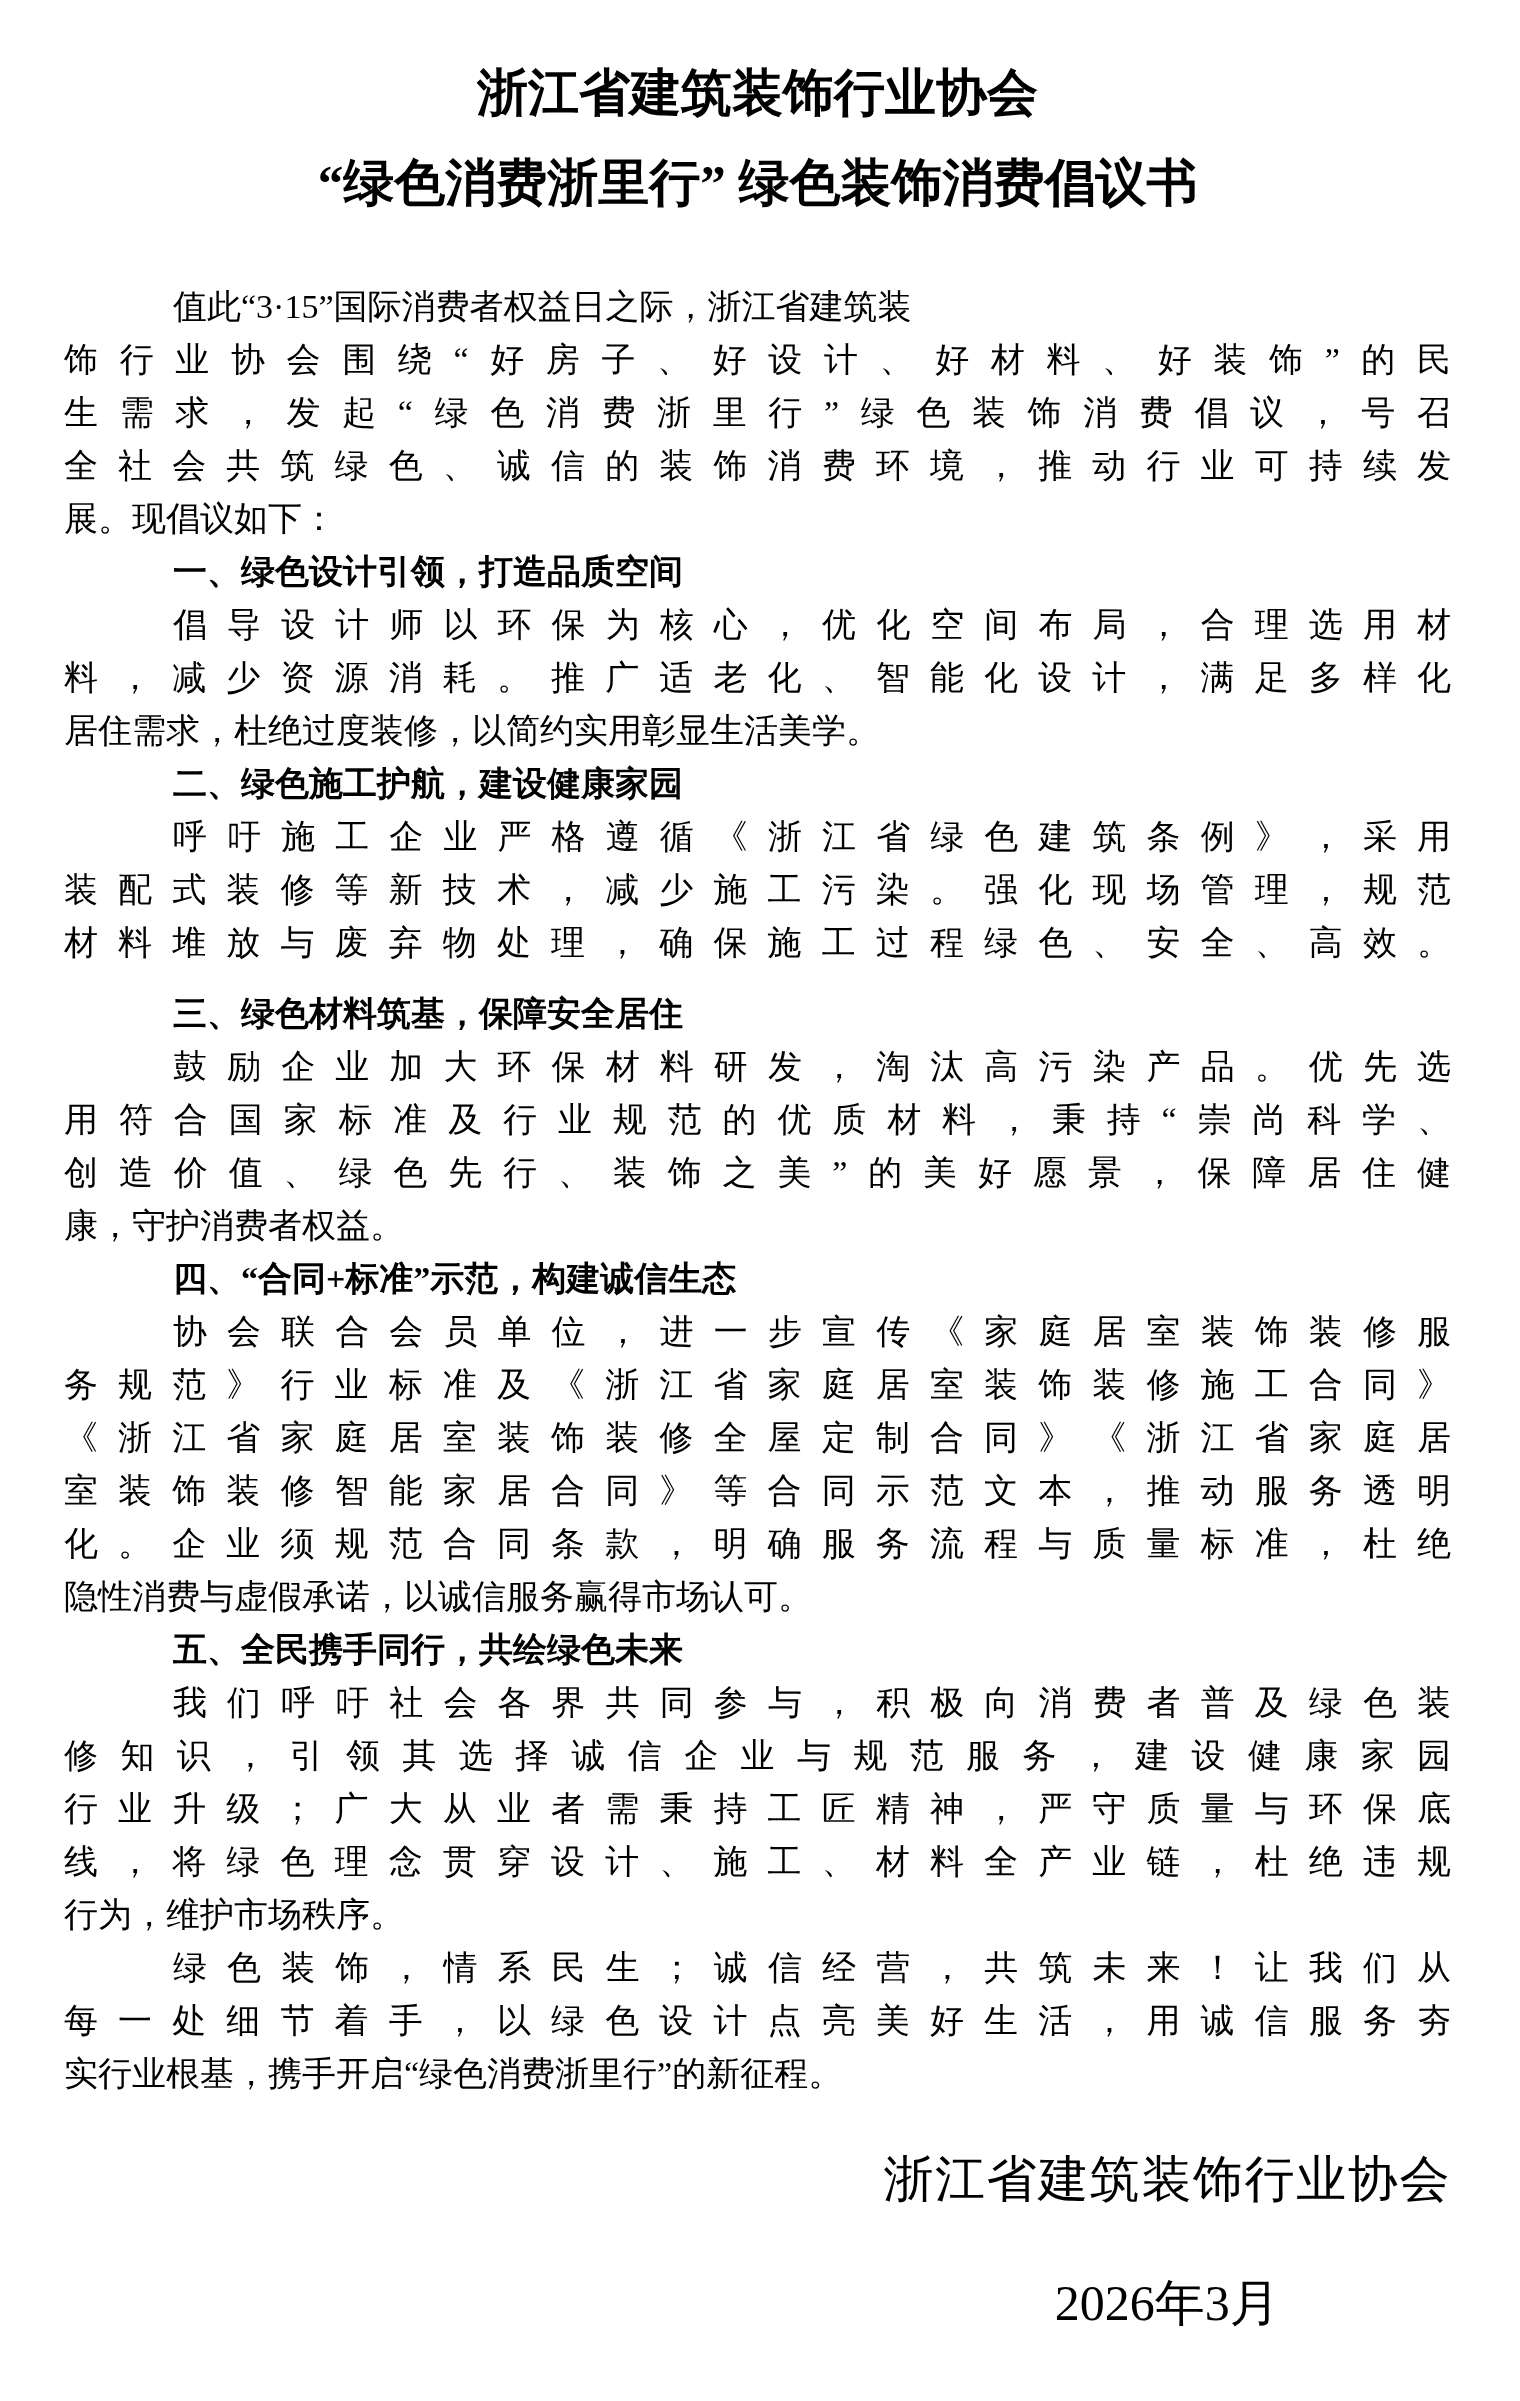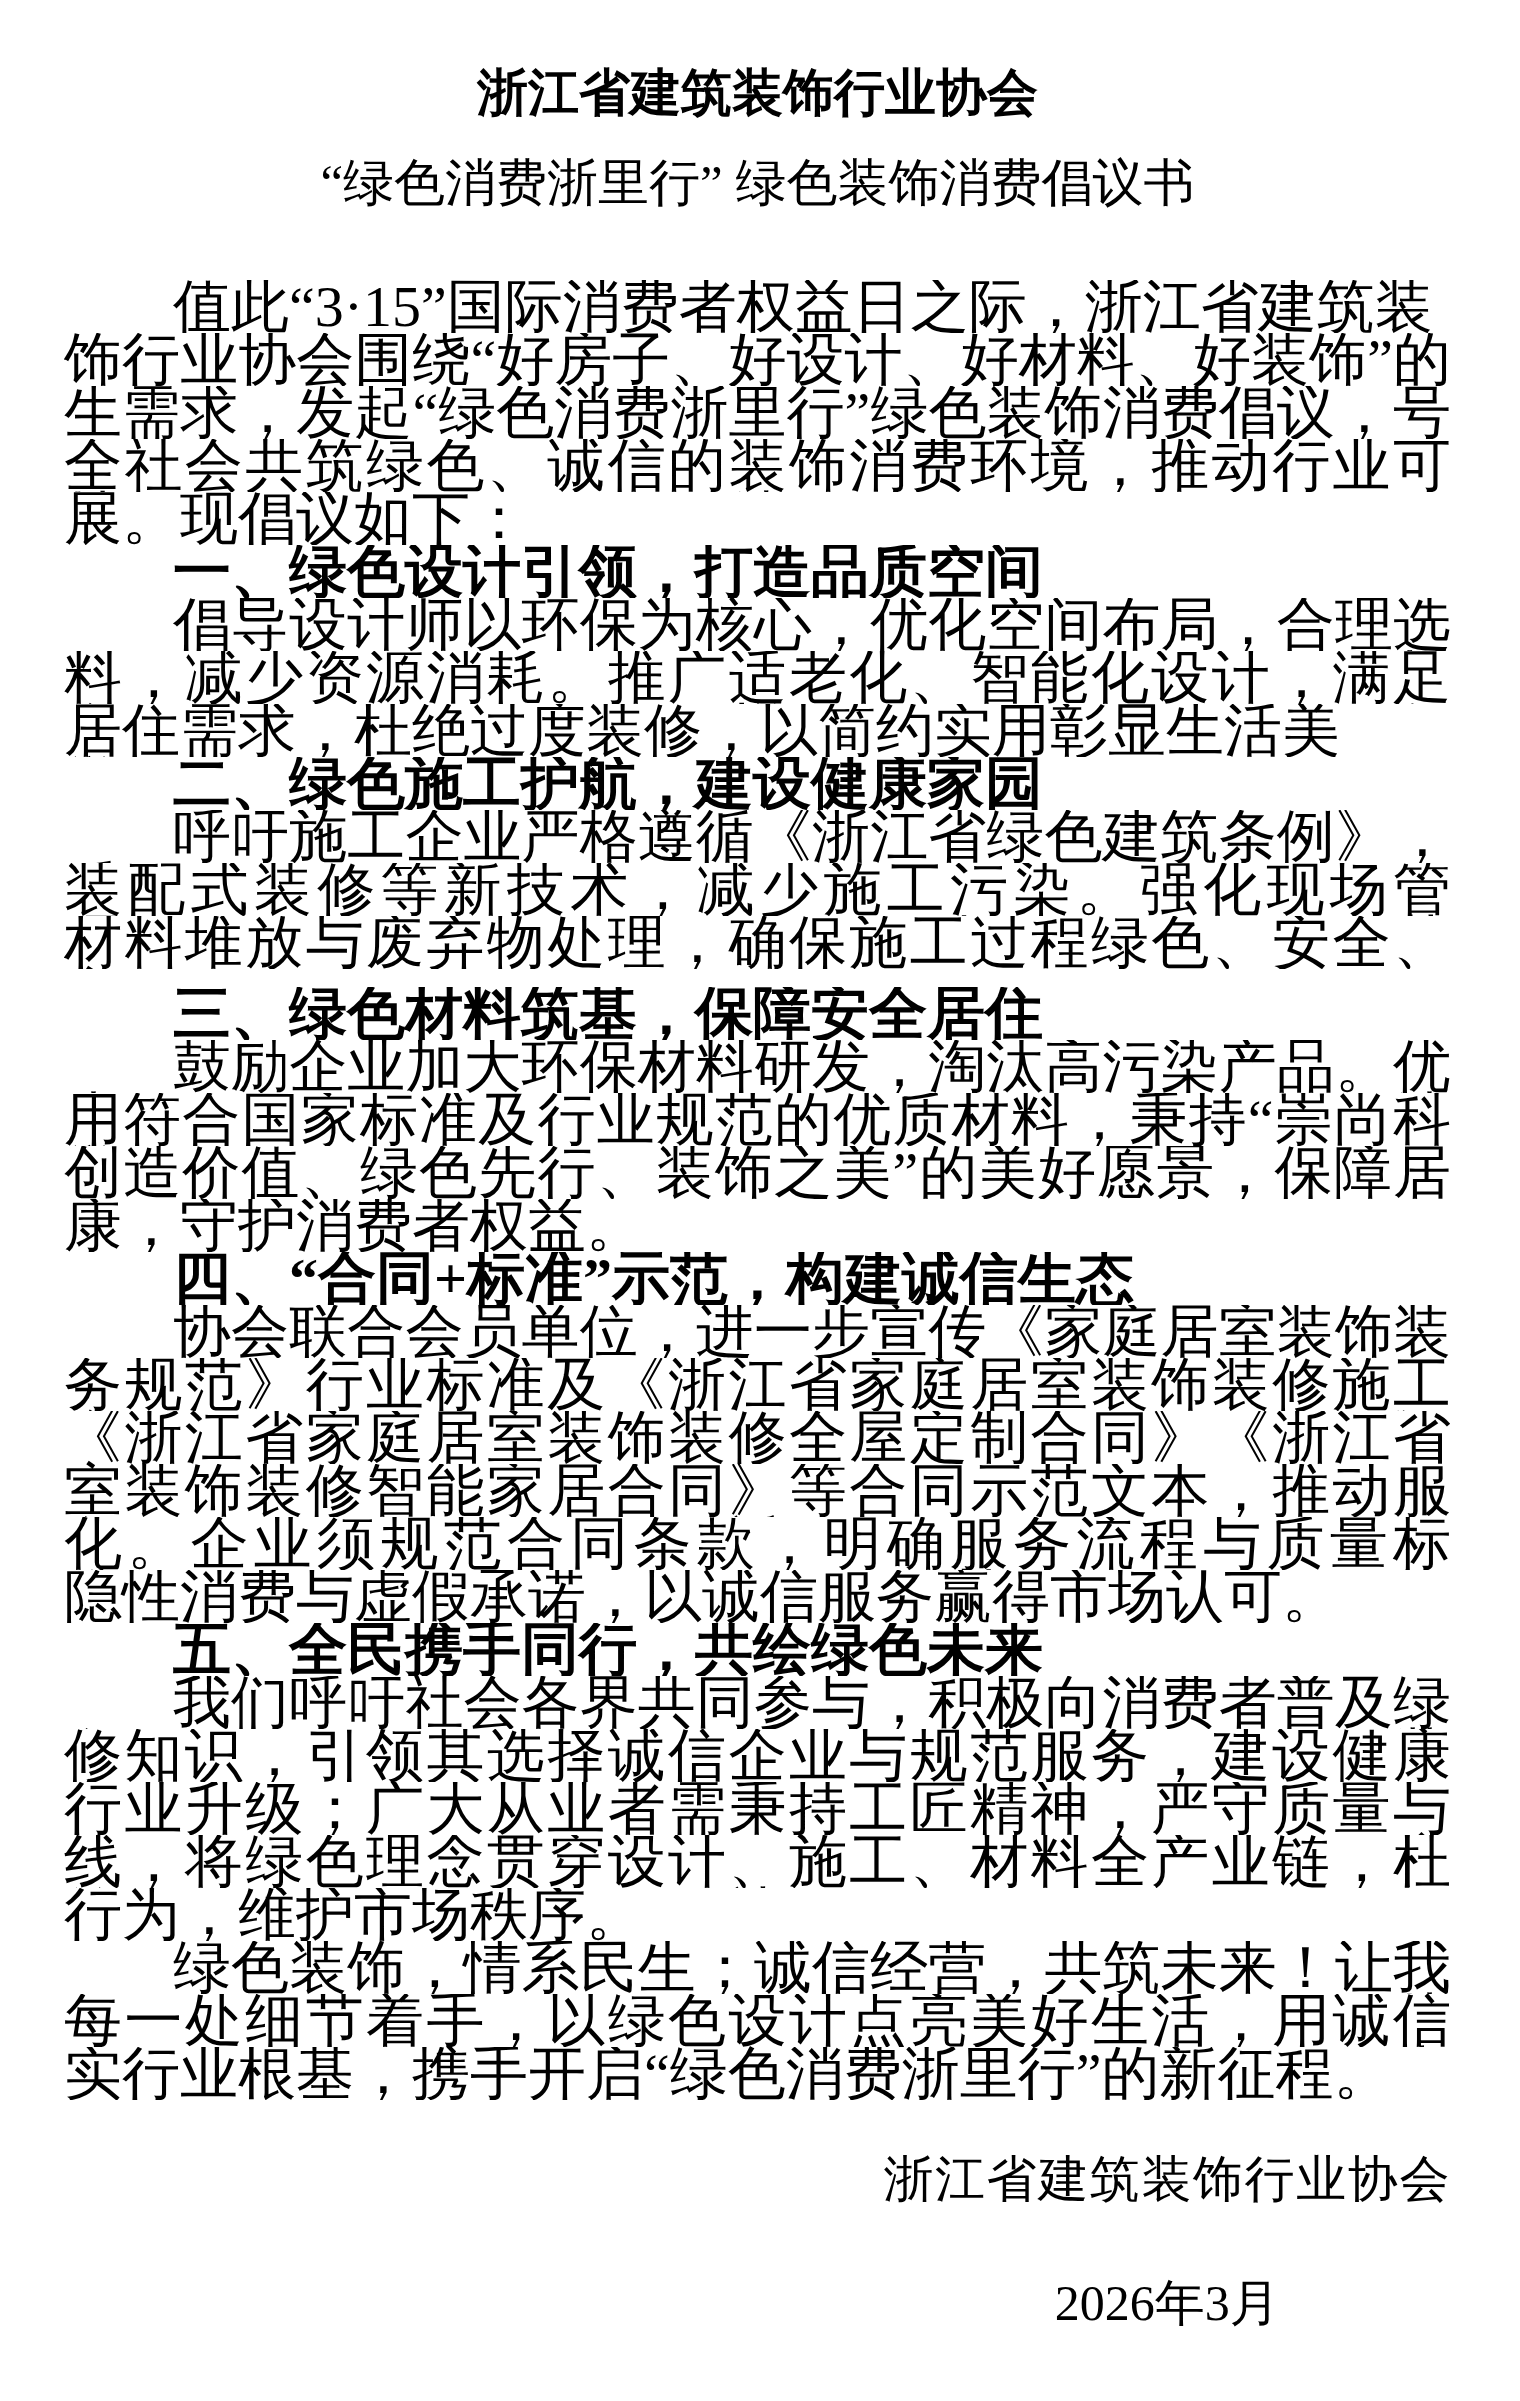--- a/index.html
+++ b/index.html
@@ -17,26 +17,26 @@
     margin: 0;
     font-size: 51px;
     line-height: 59px;
     font-weight: bold;
     text-align: center;
   }
   .subtitle {
     margin: 31px 0 0 0;
     font-size: 51px;
     line-height: 59px;
-    font-weight: normal;
+    font-weight: bold;
     text-align: center;
   }
   .doc-body {
     margin-top: 67px;
-    font-size: 58px;
+    font-size: 34px;
     line-height: 53px;
   }
   .line {
     height: 53px;
     overflow: hidden;
     text-align: left;
   }
   .line.justify {
     text-align: justify;
     text-align-last: justify;

